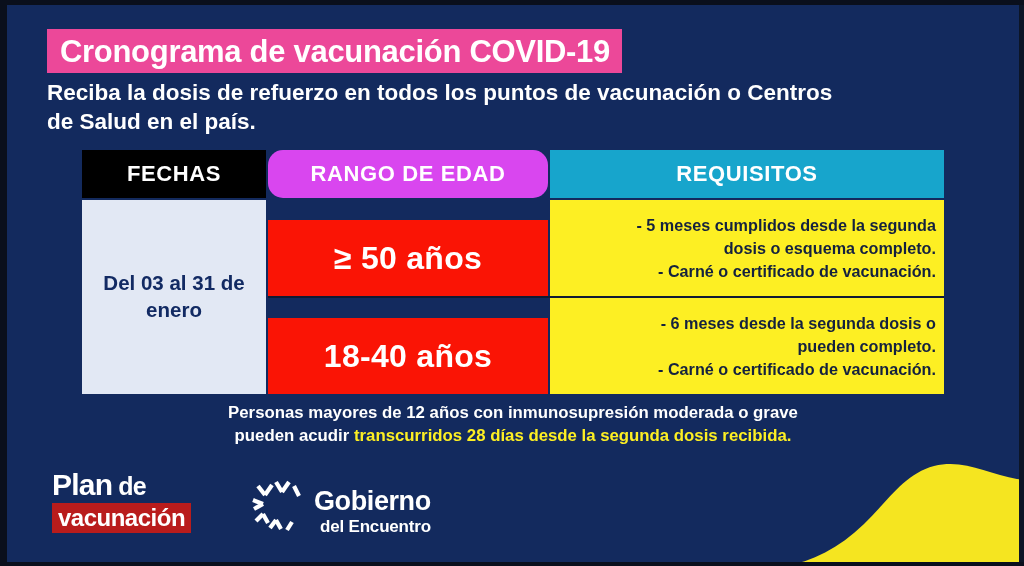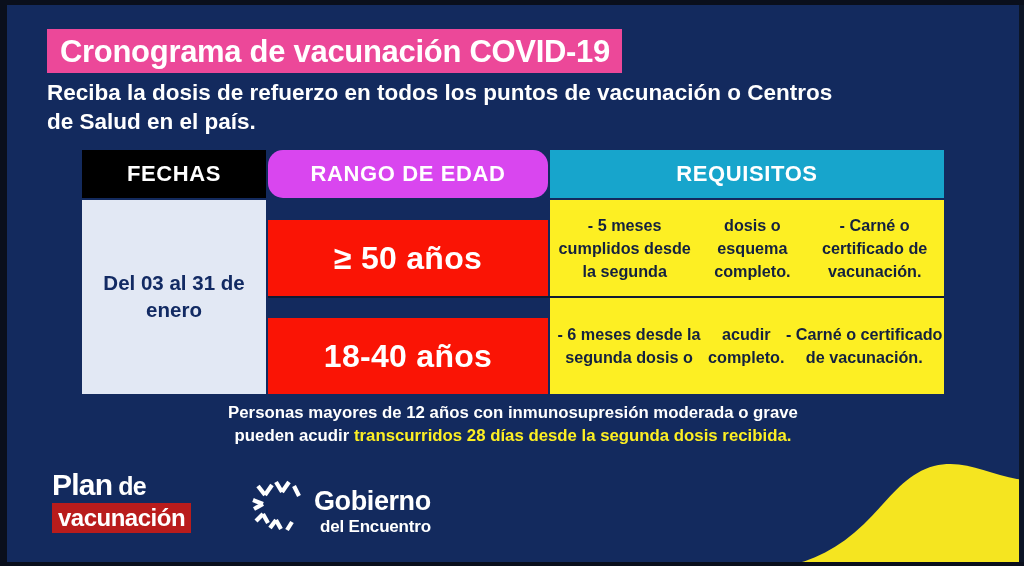--- a/index.html
+++ b/index.html
@@ -149,24 +149,25 @@
   }
   .cell-req {
     width: 394px;
     margin-left: 2px;
     background: #fdef23;
     color: #14213f;
     font-size: 16.2px;
     font-weight: bold;
     line-height: 1.42;
     display: flex;
-    align-items: center;
+    flex-direction: column;
+    align-items: flex-end;
     justify-content: center;
     text-align: center;
-    padding: 0 0;
+    padding: 0 8px;
     box-sizing: border-box;
   }
   .cell-req .line { display: block; }
 
   
   .note {
     position: absolute;
     left: 82px;
     top: 402px;
     width: 862px;
@@ -270,21 +271,21 @@
             <span class="line">- 5 meses cumplidos desde la segunda</span>
             <span class="line">dosis o esquema completo.</span>
             <span class="line">- Carné o certificado de vacunación.</span>
           </div>
         </div>
 
         <div class="row">
           <div class="cell-age">18-40 años</div>
           <div class="cell-req">
             <span class="line">- 6 meses desde la segunda dosis o</span>
-            <span class="line">acudir completo.</span>
+            <span class="line">pueden completo.</span>
             <span class="line">- Carné o certificado de vacunación.</span>
           </div>
         </div>
 
       </div>
     </div>
   </div>
 
   <div class="note">
     <div>Personas mayores de 12 años con inmunosupresión moderada o grave</div>

